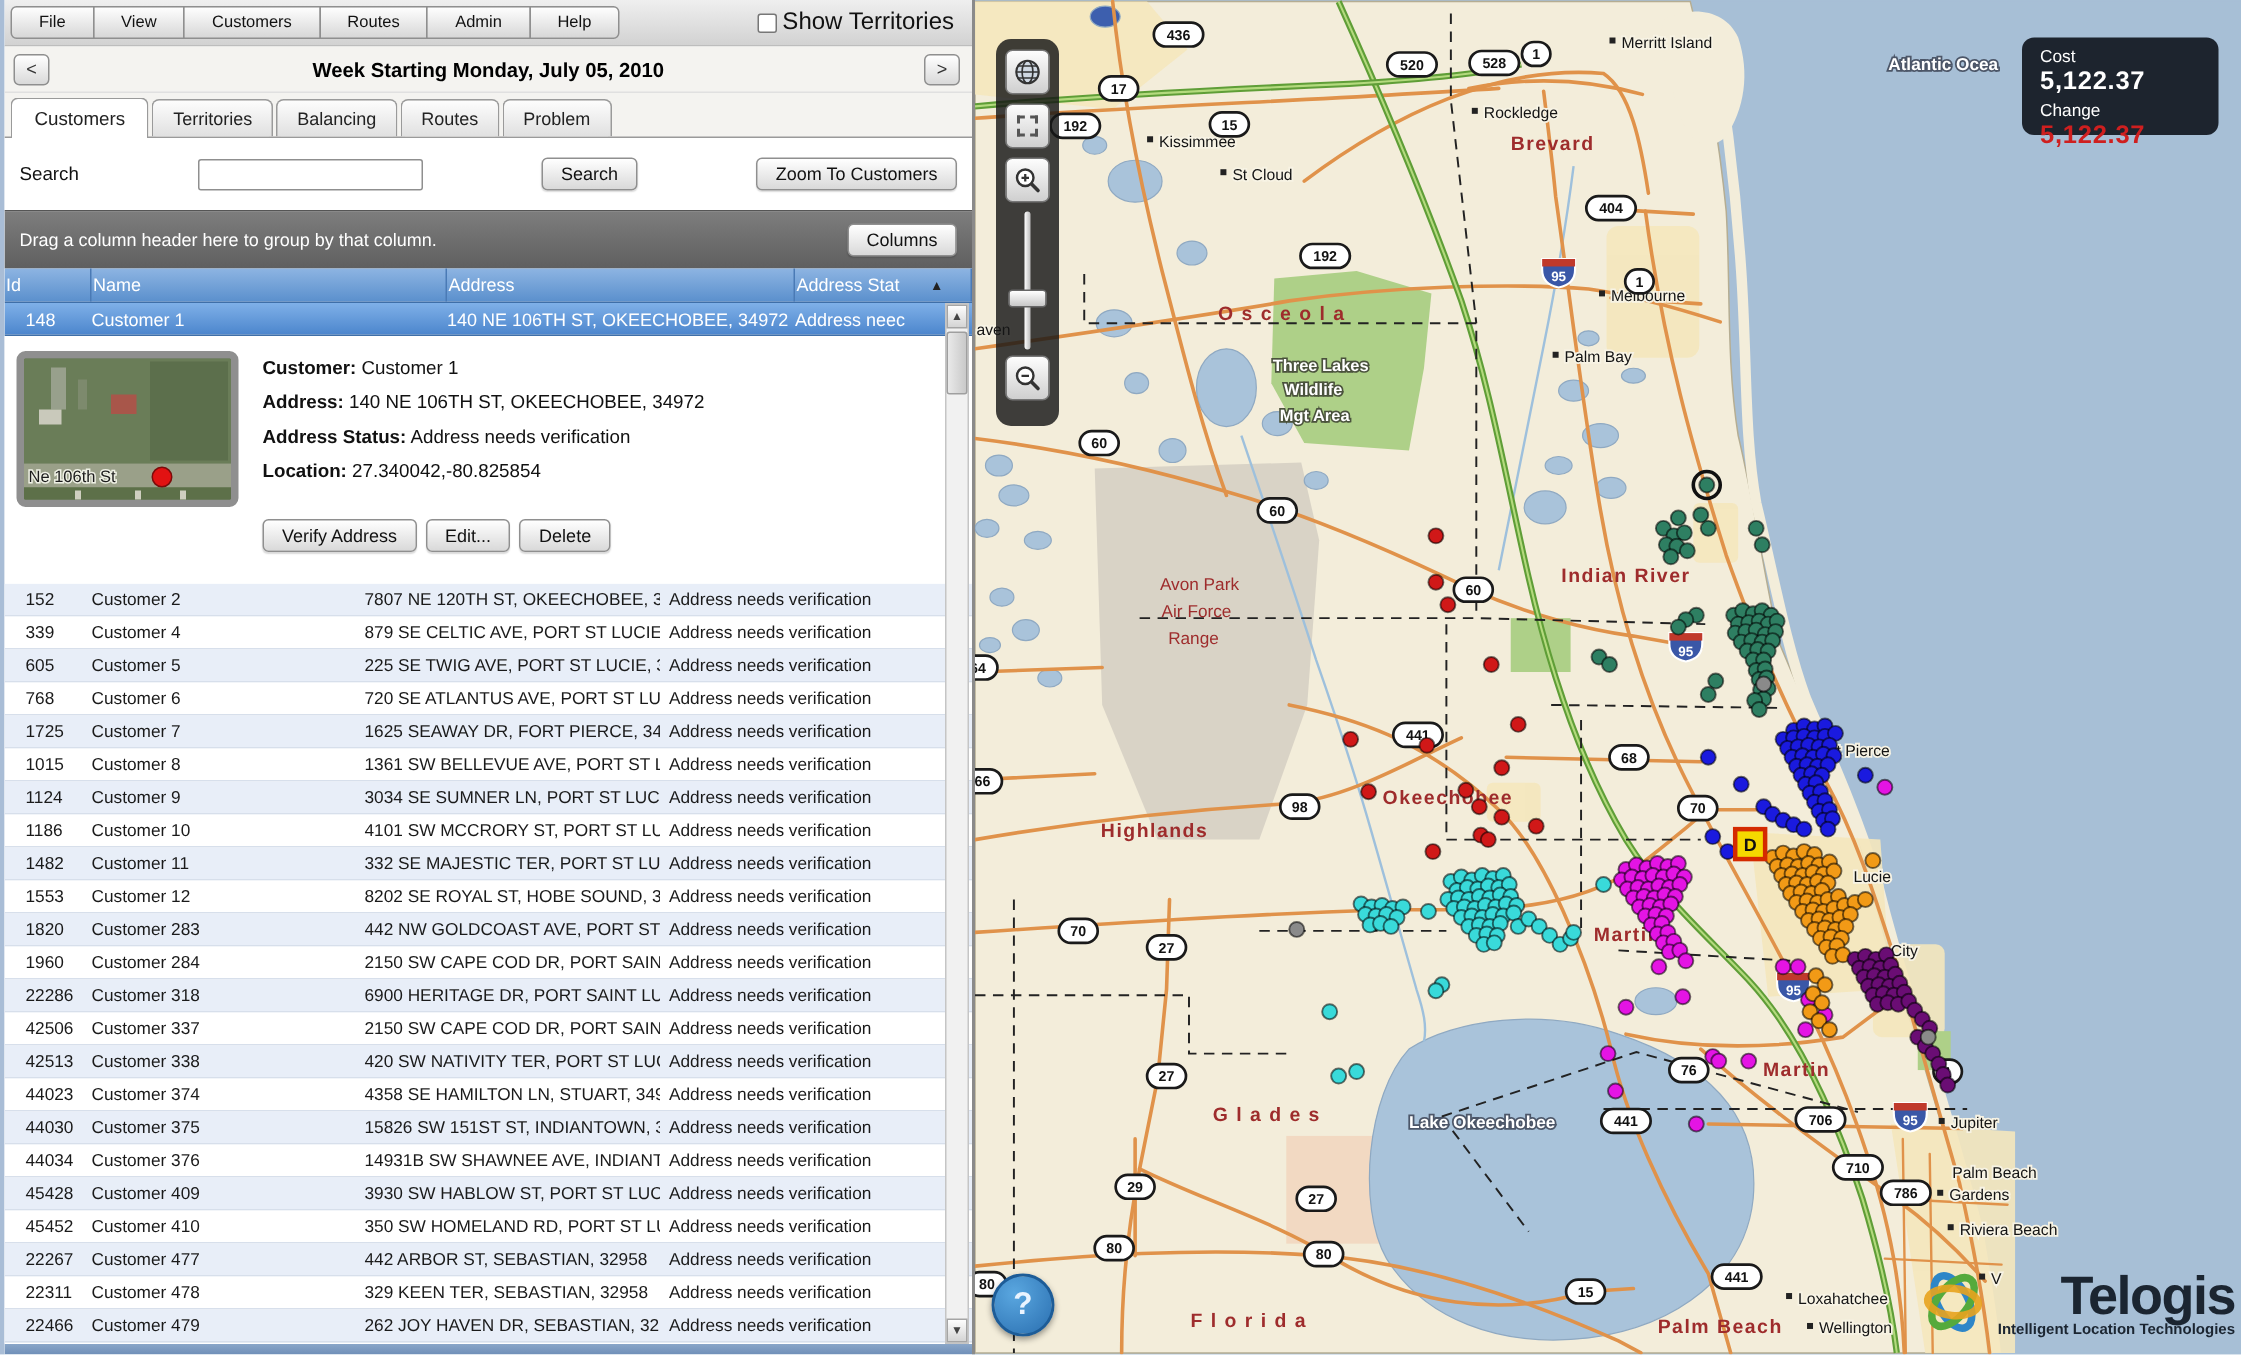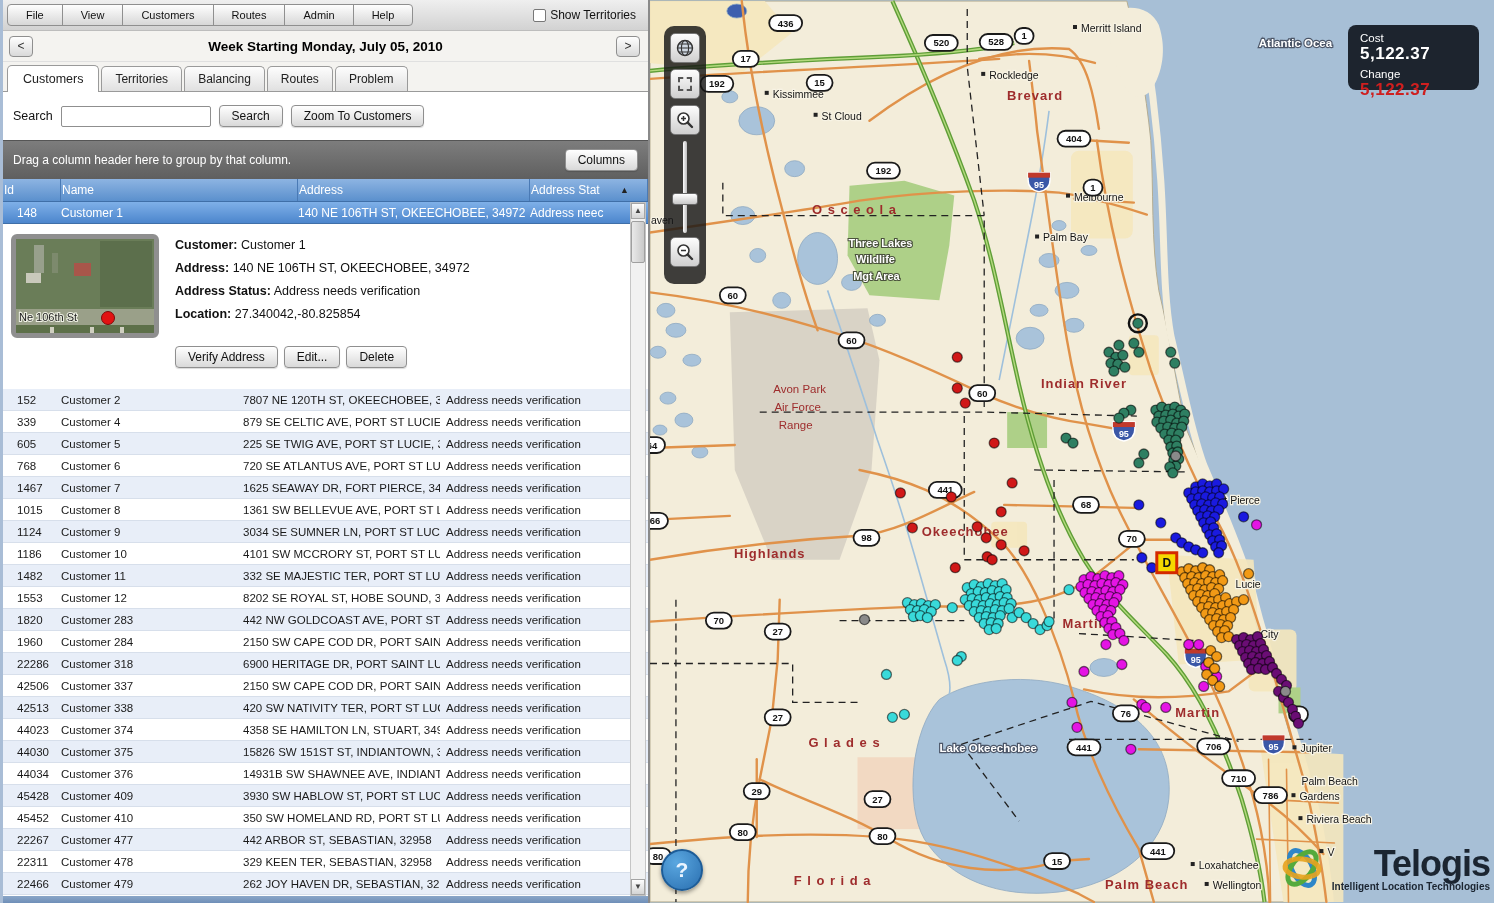--- a/index.html
+++ b/index.html
@@ -11,37 +11,37 @@
   .left-panel { position:relative; width:648px; height:903px; background:#fff;
     border-left:3px solid #a9bdd6; display:flex; flex-direction:column; overflow:hidden; }
 
   .menubar { height:31px; background:linear-gradient(#efefef,#d2d2d2); display:flex;
     align-items:center; padding:3px 4px; border-bottom:1px solid #bdbdbd; }
   .menu-item { background:linear-gradient(#fefefe,#d7d7d7); border:1px solid #8f8f8f;
     margin-right:-1px; padding:4px 18px; font-size:11px; color:#111; cursor:default;text-align:right; }
   .menu-item:first-child { border-radius:4px 0 0 4px; }
   .menu-item:last-child { border-radius:0 4px 4px 0; }
   .menubar .spacer { flex:1; }
-  .cbwrap { display:flex; align-items:center; gap:4px; margin-right:8px; font-size:12px; color:#111; }
+  .cbwrap { display:flex; align-items:center; gap:4px; margin-right:8px; font-size:16px; color:#111; }
   .cb { width:13px; height:13px; background:#fff; border:1px solid #777; border-radius:2px; }
 
   .weekbar { position:relative; height:31px; background:#f4f3f0; border-bottom:1px solid #e0e0e0; }
   .navbtn { position:absolute; top:5px; width:24px; height:21px; font-size:12px; color:#333;
     background:linear-gradient(#fff,#d9d9d9); border:1px solid #8f8f8f; border-radius:4px;
     text-align:center; line-height:19px; }
   .navbtn.prev { left:6px; } .navbtn.next { right:8px; }
   .week-title { text-align:center; font-size:13.5px; font-weight:bold; color:#000; line-height:31px; }
 
   .tabs { height:30px; background:#f4f3f0; border-bottom:1px solid #9a9a9a;
     display:flex; align-items:flex-end; padding-left:4px; }
   .tab { background:linear-gradient(#fdfdfd,#e0e0e0); border:1px solid #9a9a9a; border-bottom:none;
     border-radius:5px 5px 0 0; padding:5px 13px; font-size:12px; color:#222; margin-right:2px; }
   .tab.active { background:#fff; padding:6px 15px; position:relative; top:1px; font-size:12.5px; }
 
-  .searchrow { height:48px; background:#fff; display:flex; align-items:center; padding:0 10px; gap:8px; }
+  .searchrow { height:48px; background:#fff; display:flex; align-items:center; padding:0 10px; gap:8px;justify-content:space-between; }
   .searchrow label { font-size:12.5px; color:#111; }
   .searchrow input { width:150px; height:21px; border:1px solid #8f8f8f; border-radius:2px;
     font-size:12px; padding:0 4px; }
   .btn { background:linear-gradient(#ffffff,#d9d9d9); border:1px solid #8f8f8f; border-radius:4px;
     font-size:12px; color:#111; padding:3px 12px; box-shadow:0 1px 1px rgba(0,0,0,.15); }
 
   .groupbar { height:39px; background:linear-gradient(#7d7d7d,#5f5f5f); display:flex;
     align-items:center; padding:0 10px; border-top:1px solid #555; }
   .groupbar .hint { color:#fff; font-size:12px; flex:1; }
 
@@ -233,21 +233,21 @@
           <span class="c-addr">225 SE TWIG AVE, PORT ST LUCIE, 3498</span>
           <span class="c-status">Address needs verification</span>
         </div>
         <div class="trow">
           <span class="c-id">768</span>
           <span class="c-name">Customer 6</span>
           <span class="c-addr">720 SE ATLANTUS AVE, PORT ST LUCIE,</span>
           <span class="c-status">Address needs verification</span>
         </div>
         <div class="trow odd">
-          <span class="c-id">1467</span>
+          <span class="c-id">1725</span>
           <span class="c-name">Customer 7</span>
           <span class="c-addr">1625 SEAWAY DR, FORT PIERCE, 34949</span>
           <span class="c-status">Address needs verification</span>
         </div>
         <div class="trow">
           <span class="c-id">1015</span>
           <span class="c-name">Customer 8</span>
           <span class="c-addr">1361 SW BELLEVUE AVE, PORT ST LUCIE</span>
           <span class="c-status">Address needs verification</span>
         </div>

